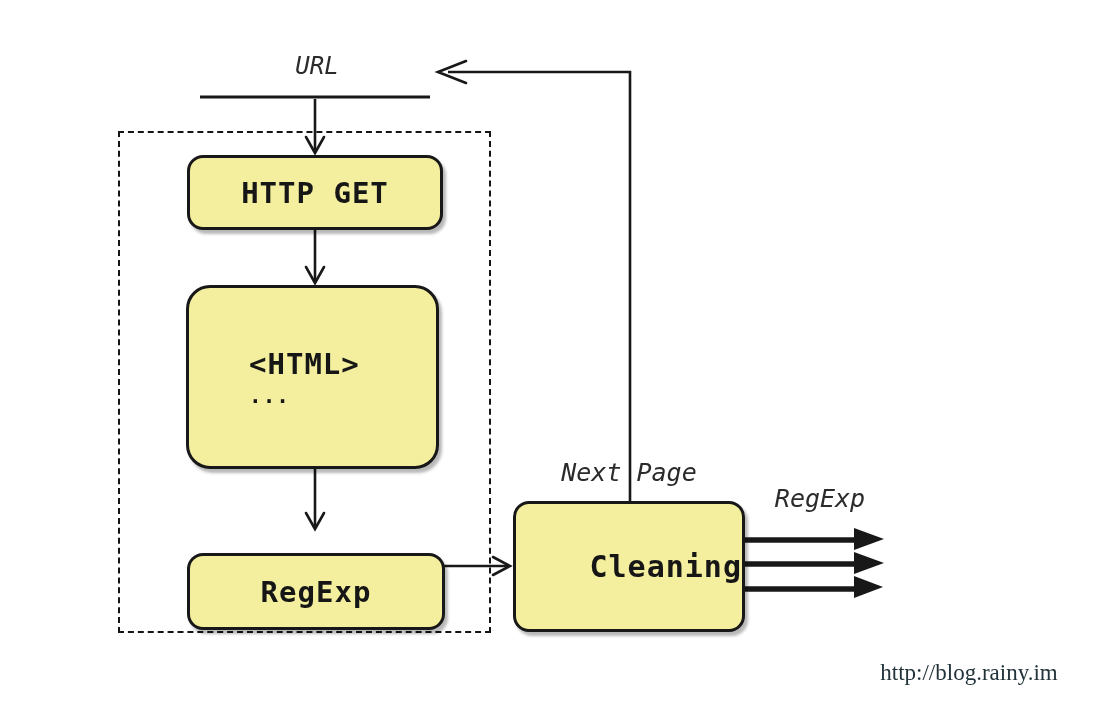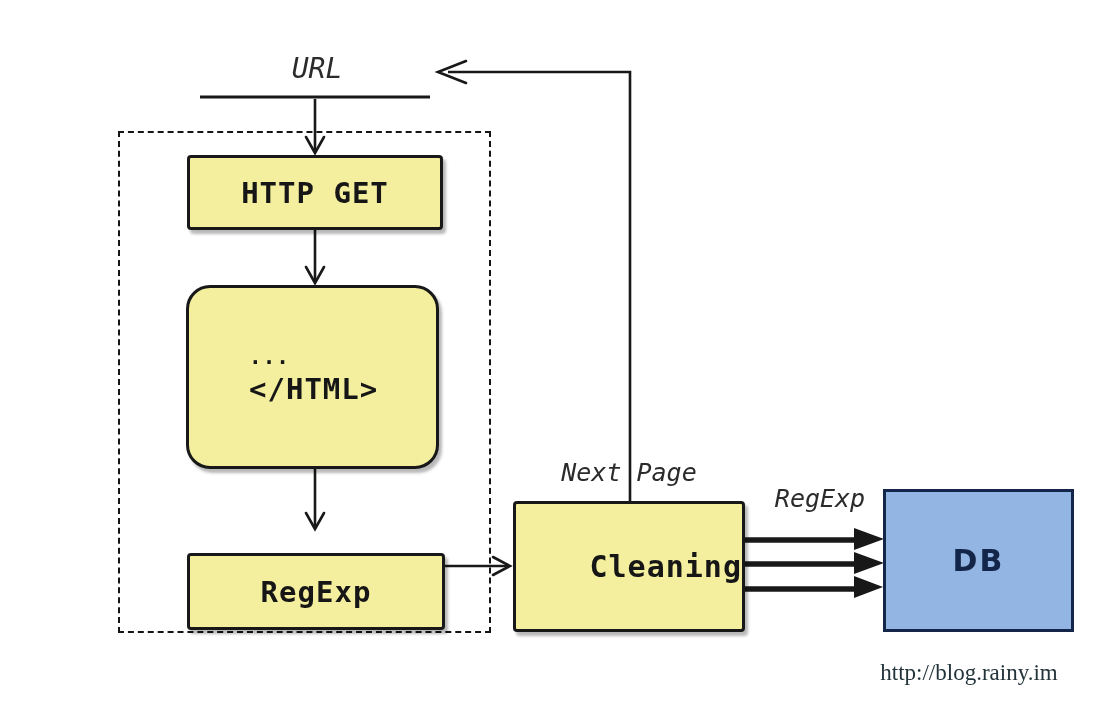--- a/index.html
+++ b/index.html
@@ -24,21 +24,21 @@
   #wires .thin{stroke:var(--line);stroke-width:2.6;fill:none;}
   #wires .rule{stroke:var(--line);stroke-width:3.2;fill:none;}
   #wires .head{stroke:var(--line);stroke-width:2.6;fill:none;stroke-linecap:round;}
   #wires .thick{stroke:var(--line);stroke-width:5.6;fill:none;}
   #wires .solidhead{fill:var(--line);stroke:none;}
 
   .node{
     position:absolute;z-index:2;
     background:var(--node-fill);
     border:3px solid var(--node-border);
-    border-radius:4px;
+    border-radius:16px;
     box-shadow:3px 4px 3px rgba(0,0,0,0.28);
     display:flex;align-items:center;justify-content:center;
     font-weight:bold;color:#161616;
     letter-spacing:1px;
   }
   .dashed-frame{
     position:absolute;z-index:0;
     border:2.6px dashed #141414;
     background:transparent;
   }
@@ -59,21 +59,21 @@
     background:var(--db-fill);
     box-shadow:none;
     font-family:"DejaVu Sans", sans-serif;
     font-size:30px;color:var(--db-text);letter-spacing:2px;
   }
   .flow-label{
     position:absolute;z-index:3;
     font-style:italic;color:var(--label-text);
     white-space:pre;
   }
-  .label-url{left:237px;top:52px;width:160px;text-align:center;font-size:28px;}
+  .label-url{left:237px;top:52px;width:160px;text-align:center;font-size:24px;}
   .label-next-page{left:548px;top:458px;width:162px;text-align:center;font-size:25px;}
   .label-output{left:760px;top:484px;width:120px;text-align:center;font-size:25px;}
   .footer-credit{
     position:absolute;z-index:3;
     left:840px;top:660px;width:258px;
     text-align:center;
     font-family:Liberation Serif, serif;
     font-size:23px;color:var(--footer-text);
   }
 </style>
@@ -129,34 +129,31 @@
 
   <div class="dashed-frame" style="left:118px;top:131px;width:369px;height:498px;"></div>
 
   <div class="flow-label label-url">URL</div>
 
   <div class="node node-httpget">
     <span>HTTP GET</span>
   </div>
 
   <div class="node node-html">
+    <span class="code-line">&lt;HTML&gt;</span>
     <span class="code-line code-ellipsis">...</span>
-    <span class="code-line">&lt;/HTML&gt;</span>
   </div>
 
   <div class="node node-regexp">
     <span>RegExp</span>
   </div>
 
   <div class="node node-cleaning">
     <span>Cleaning</span>
   </div>
 
-  <div class="node node-db">
-    <span>DB</span>
-  </div>
 
   <div class="flow-label label-next-page">Next Page</div>
   <div class="flow-label label-output">RegExp</div>
 
   <div class="footer-credit">http://blog.rainy.im</div>
 
 </div>
 
 </body></html>

